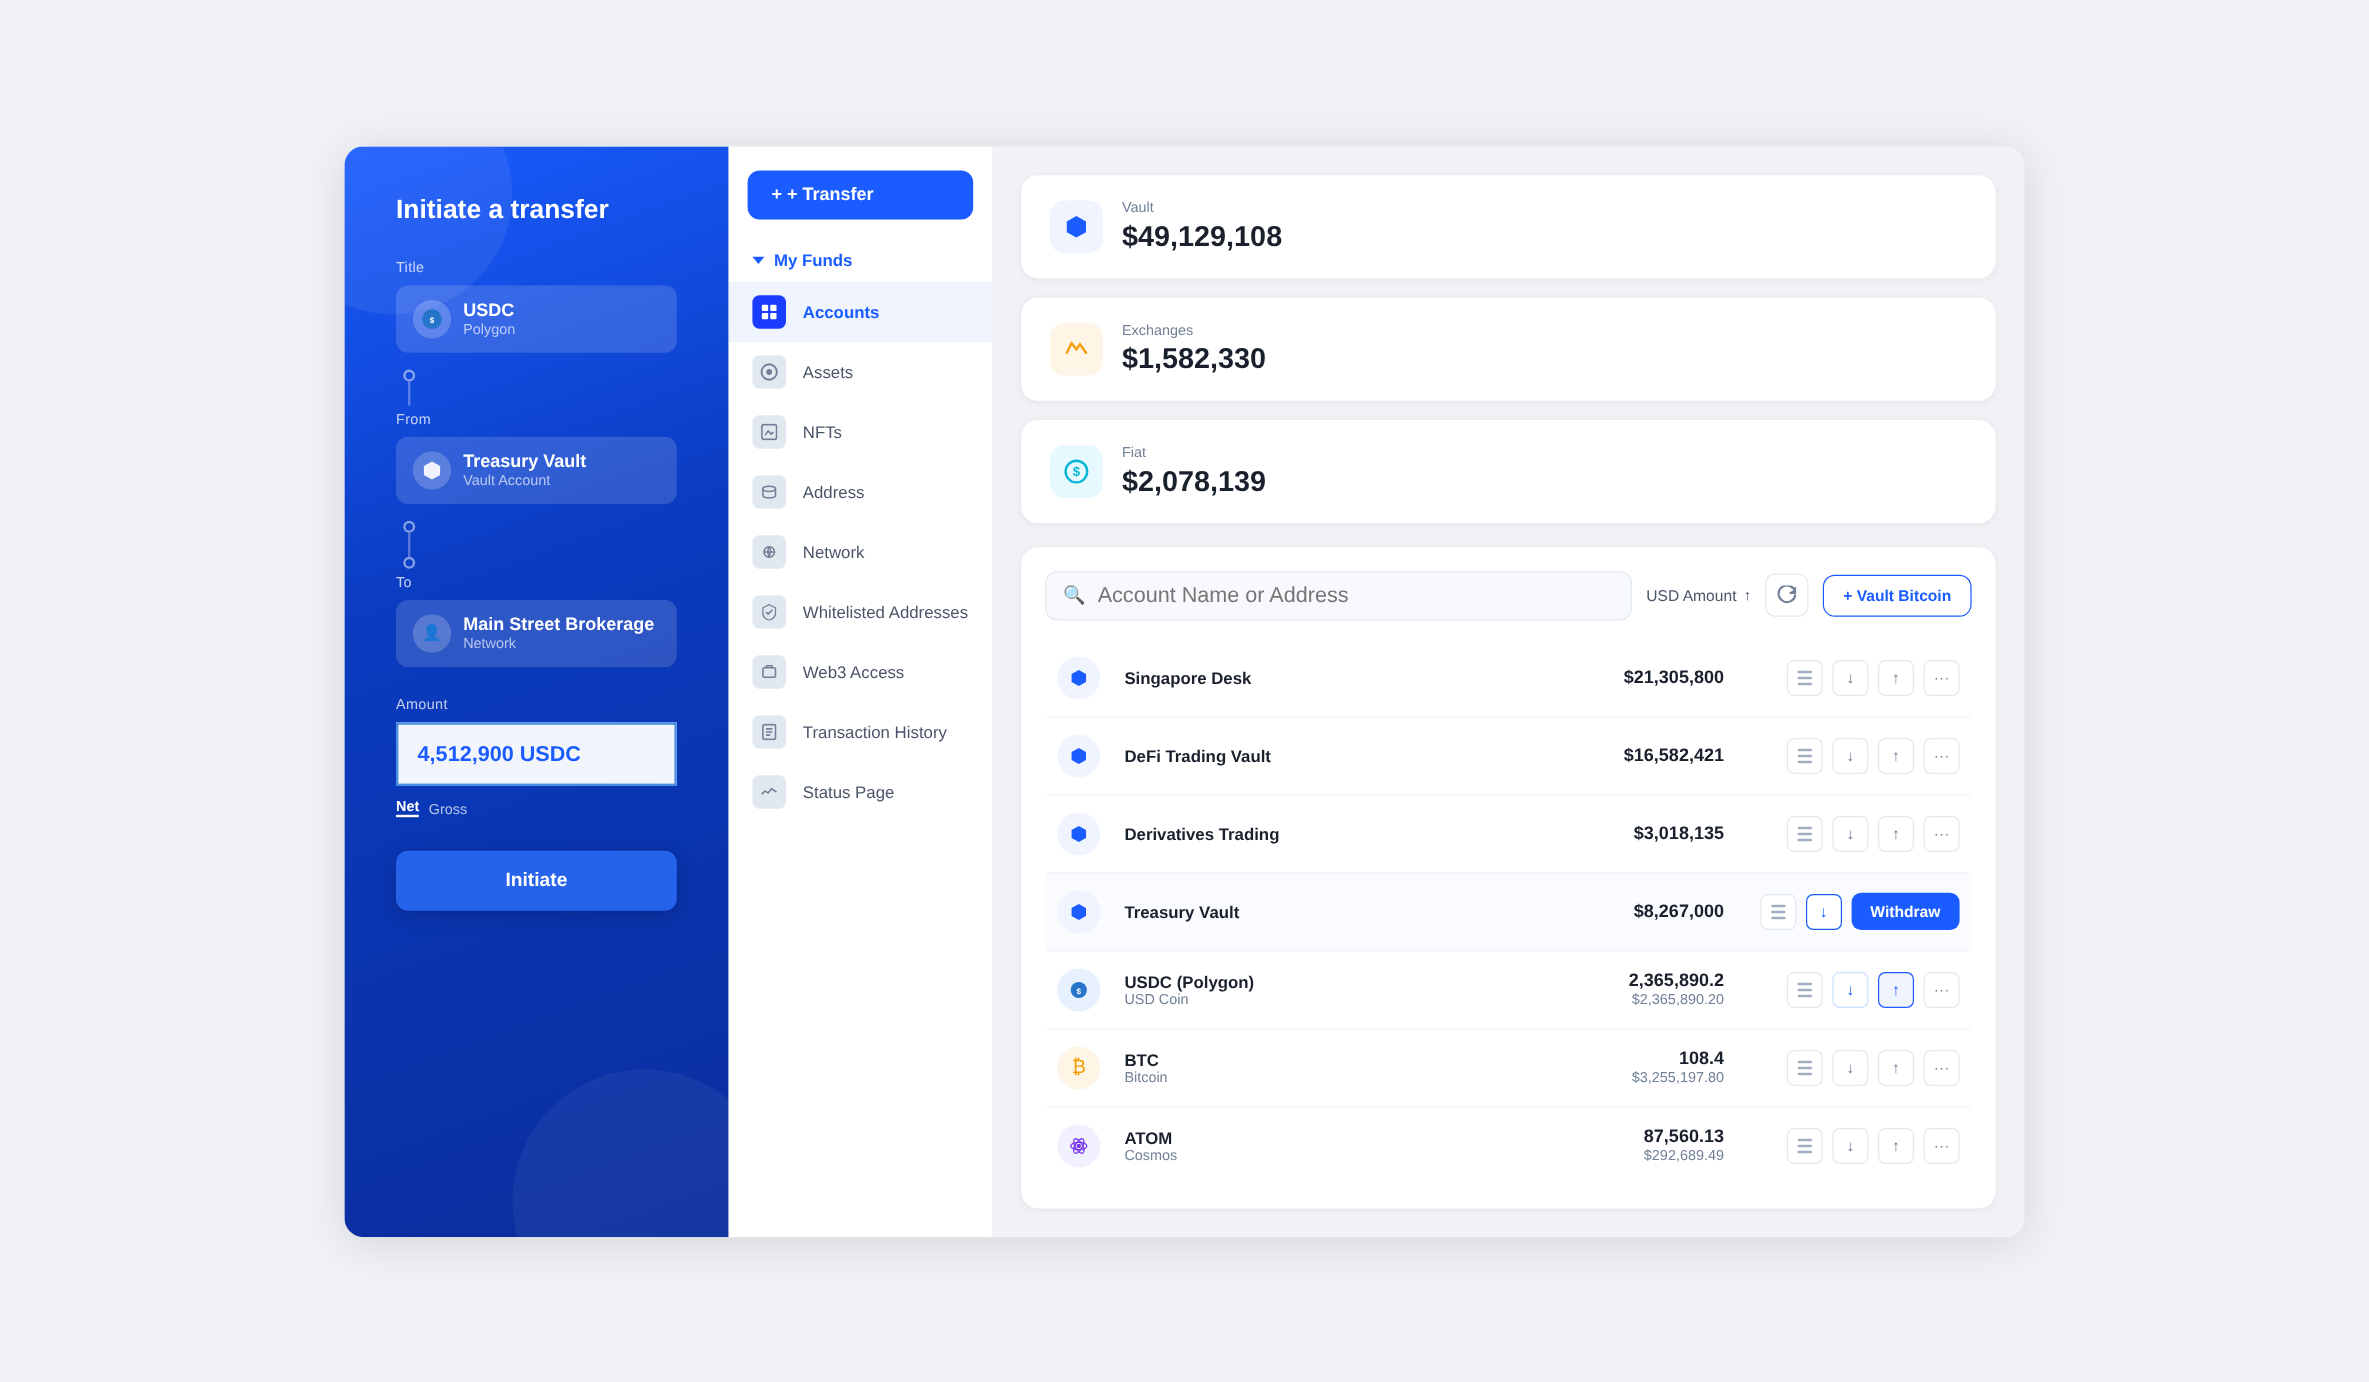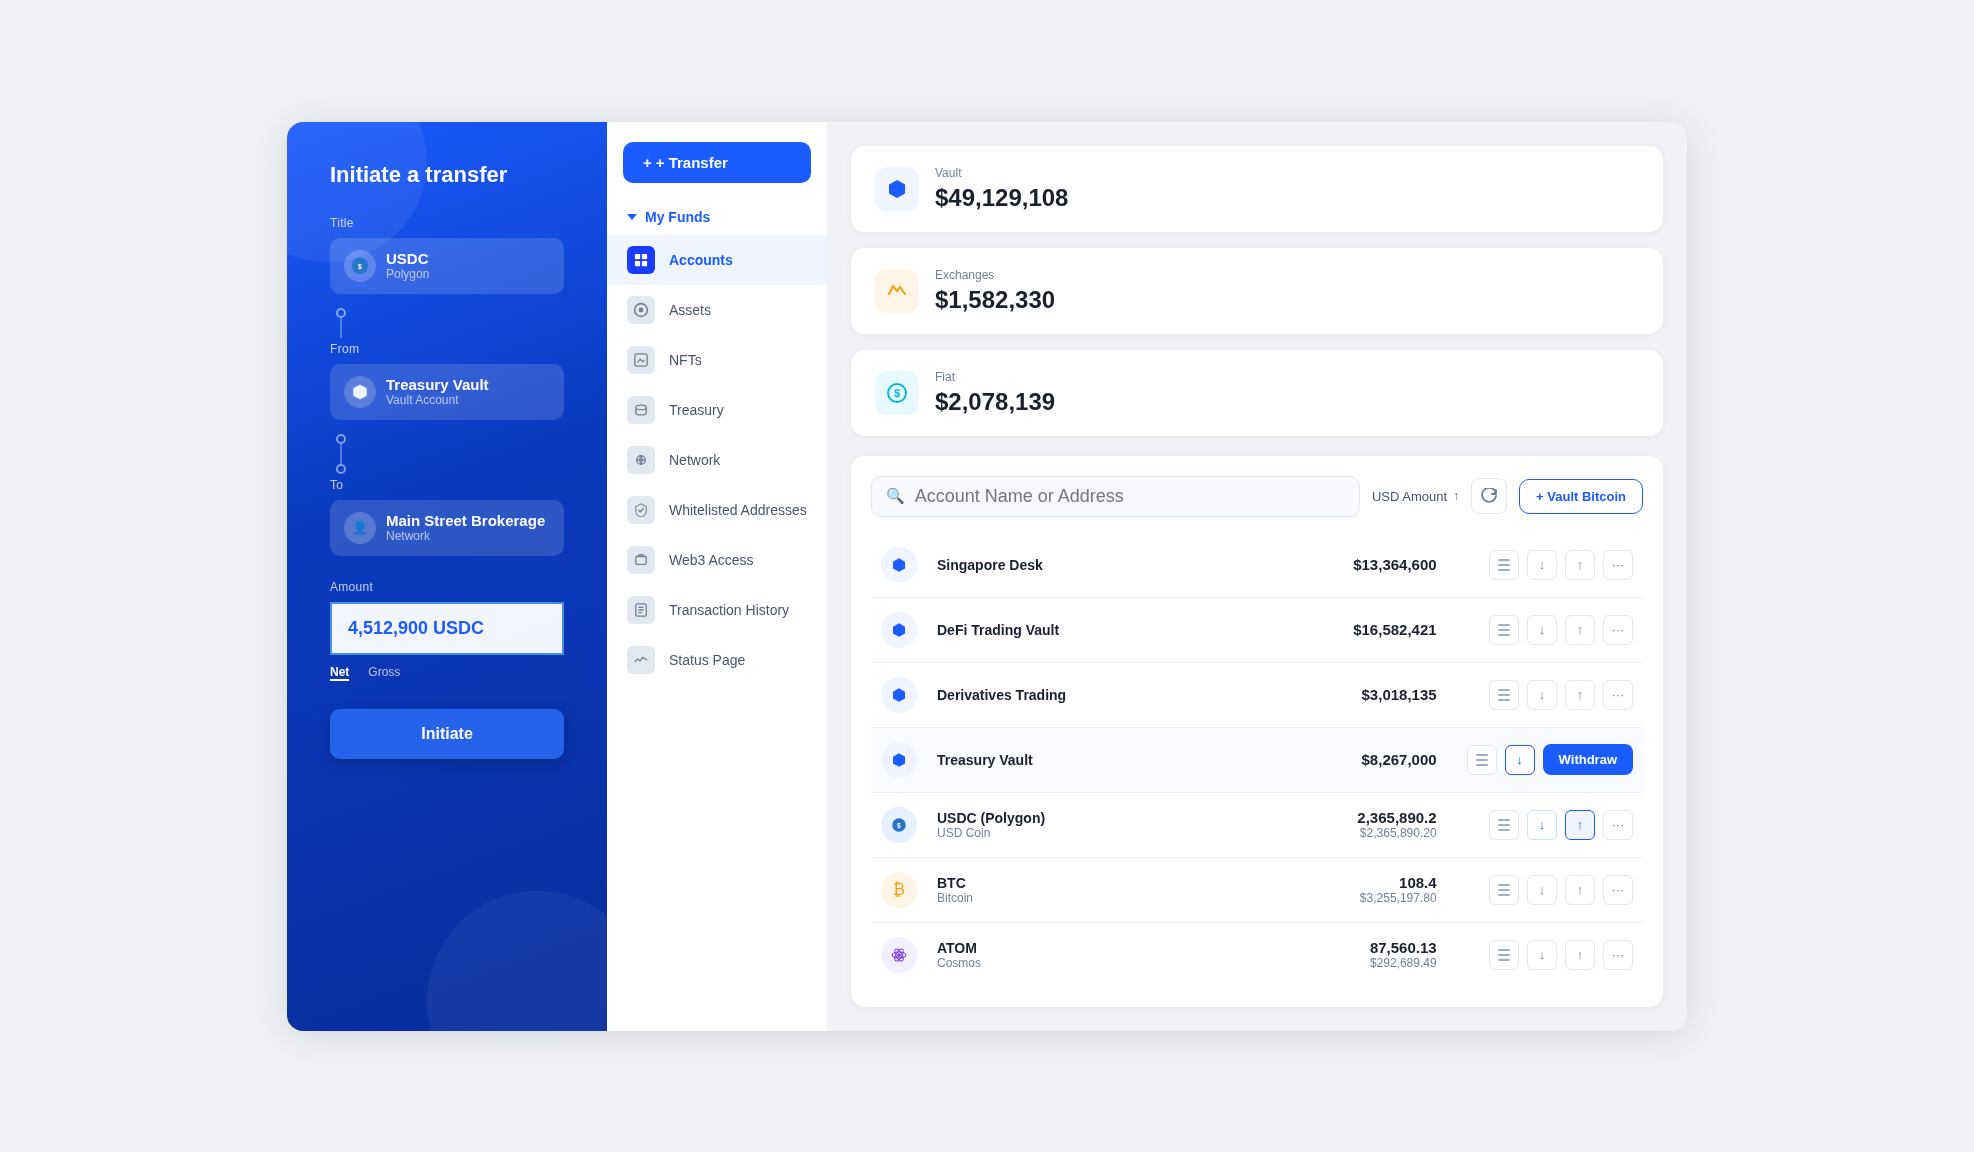--- a/index.html
+++ b/index.html
@@ -133,22 +133,23 @@
       padding: 14px 16px;
       border: 2px solid #4a90e2;
     }
     .amount-value {
       font-size: 18px;
       font-weight: 700;
       color: #1a5cff;
     }
     .net-gross-toggle {
       display: flex;
-      gap: 19px;
+      gap: 8px;
       margin-top: 10px;
+      align-items: flex-end;
     }
     .net-gross-toggle span {
       font-size: 12px;
       color: rgba(255,255,255,0.7);
       cursor: pointer;
     }
     .net-gross-toggle span.active {
       color: #fff;
       font-weight: 600;
       border-bottom: 2px solid #fff;
@@ -551,21 +552,21 @@
       <span>NFTs</span>
     </div>
 
     <div class="nav-item">
       <div class="nav-icon staking">
         <svg width="14" height="14" viewBox="0 0 16 16" fill="#718096">
           <ellipse cx="8" cy="5" rx="6" ry="2.5" stroke="#718096" stroke-width="1.5" fill="none"></ellipse>
           <path d="M2 5v6c0 1.4 2.7 2.5 6 2.5S14 12.4 14 11V5" stroke="#718096" stroke-width="1.5" fill="none"></path>
         </svg>
       </div>
-      <span>Treasury</span>
+      <span>Address</span>
     </div>
 
     <div class="nav-item">
       <div class="nav-icon network">
         <svg width="14" height="14" viewBox="0 0 16 16" fill="none" stroke="#718096" stroke-width="1.5">
           <circle cx="8" cy="8" r="5"></circle>
           <path d="M3 8h10M8 3c-1.5 2-1.5 6 0 10M8 3c1.5 2 1.5 6 0 10"></path>
         </svg>
       </div>
       <span>Network</span>
@@ -677,21 +678,21 @@
               <div class="account-row-icon vault-icon">
                 <svg width="18" height="18" viewBox="0 0 24 24" fill="#1a5cff">
                   <path d="M12 3L4 7.5v9L12 21l8-4.5v-9L12 3z"></path>
                 </svg>
               </div>
             </td>
             <td>
               <div class="account-name">Singapore Desk</div>
             </td>
             <td style="text-align:right; padding-right:20px">
-              <div class="account-amount">$13,364,600</div>
+              <div class="account-amount">$21,305,800</div>
             </td>
             <td style="width:140px">
               <div class="row-actions">
                 <div class="action-btn">
                     <div class="menu-lines">
                       <span></span>
                       <span></span>
                       <span></span>
                     </div>
                   </div>

